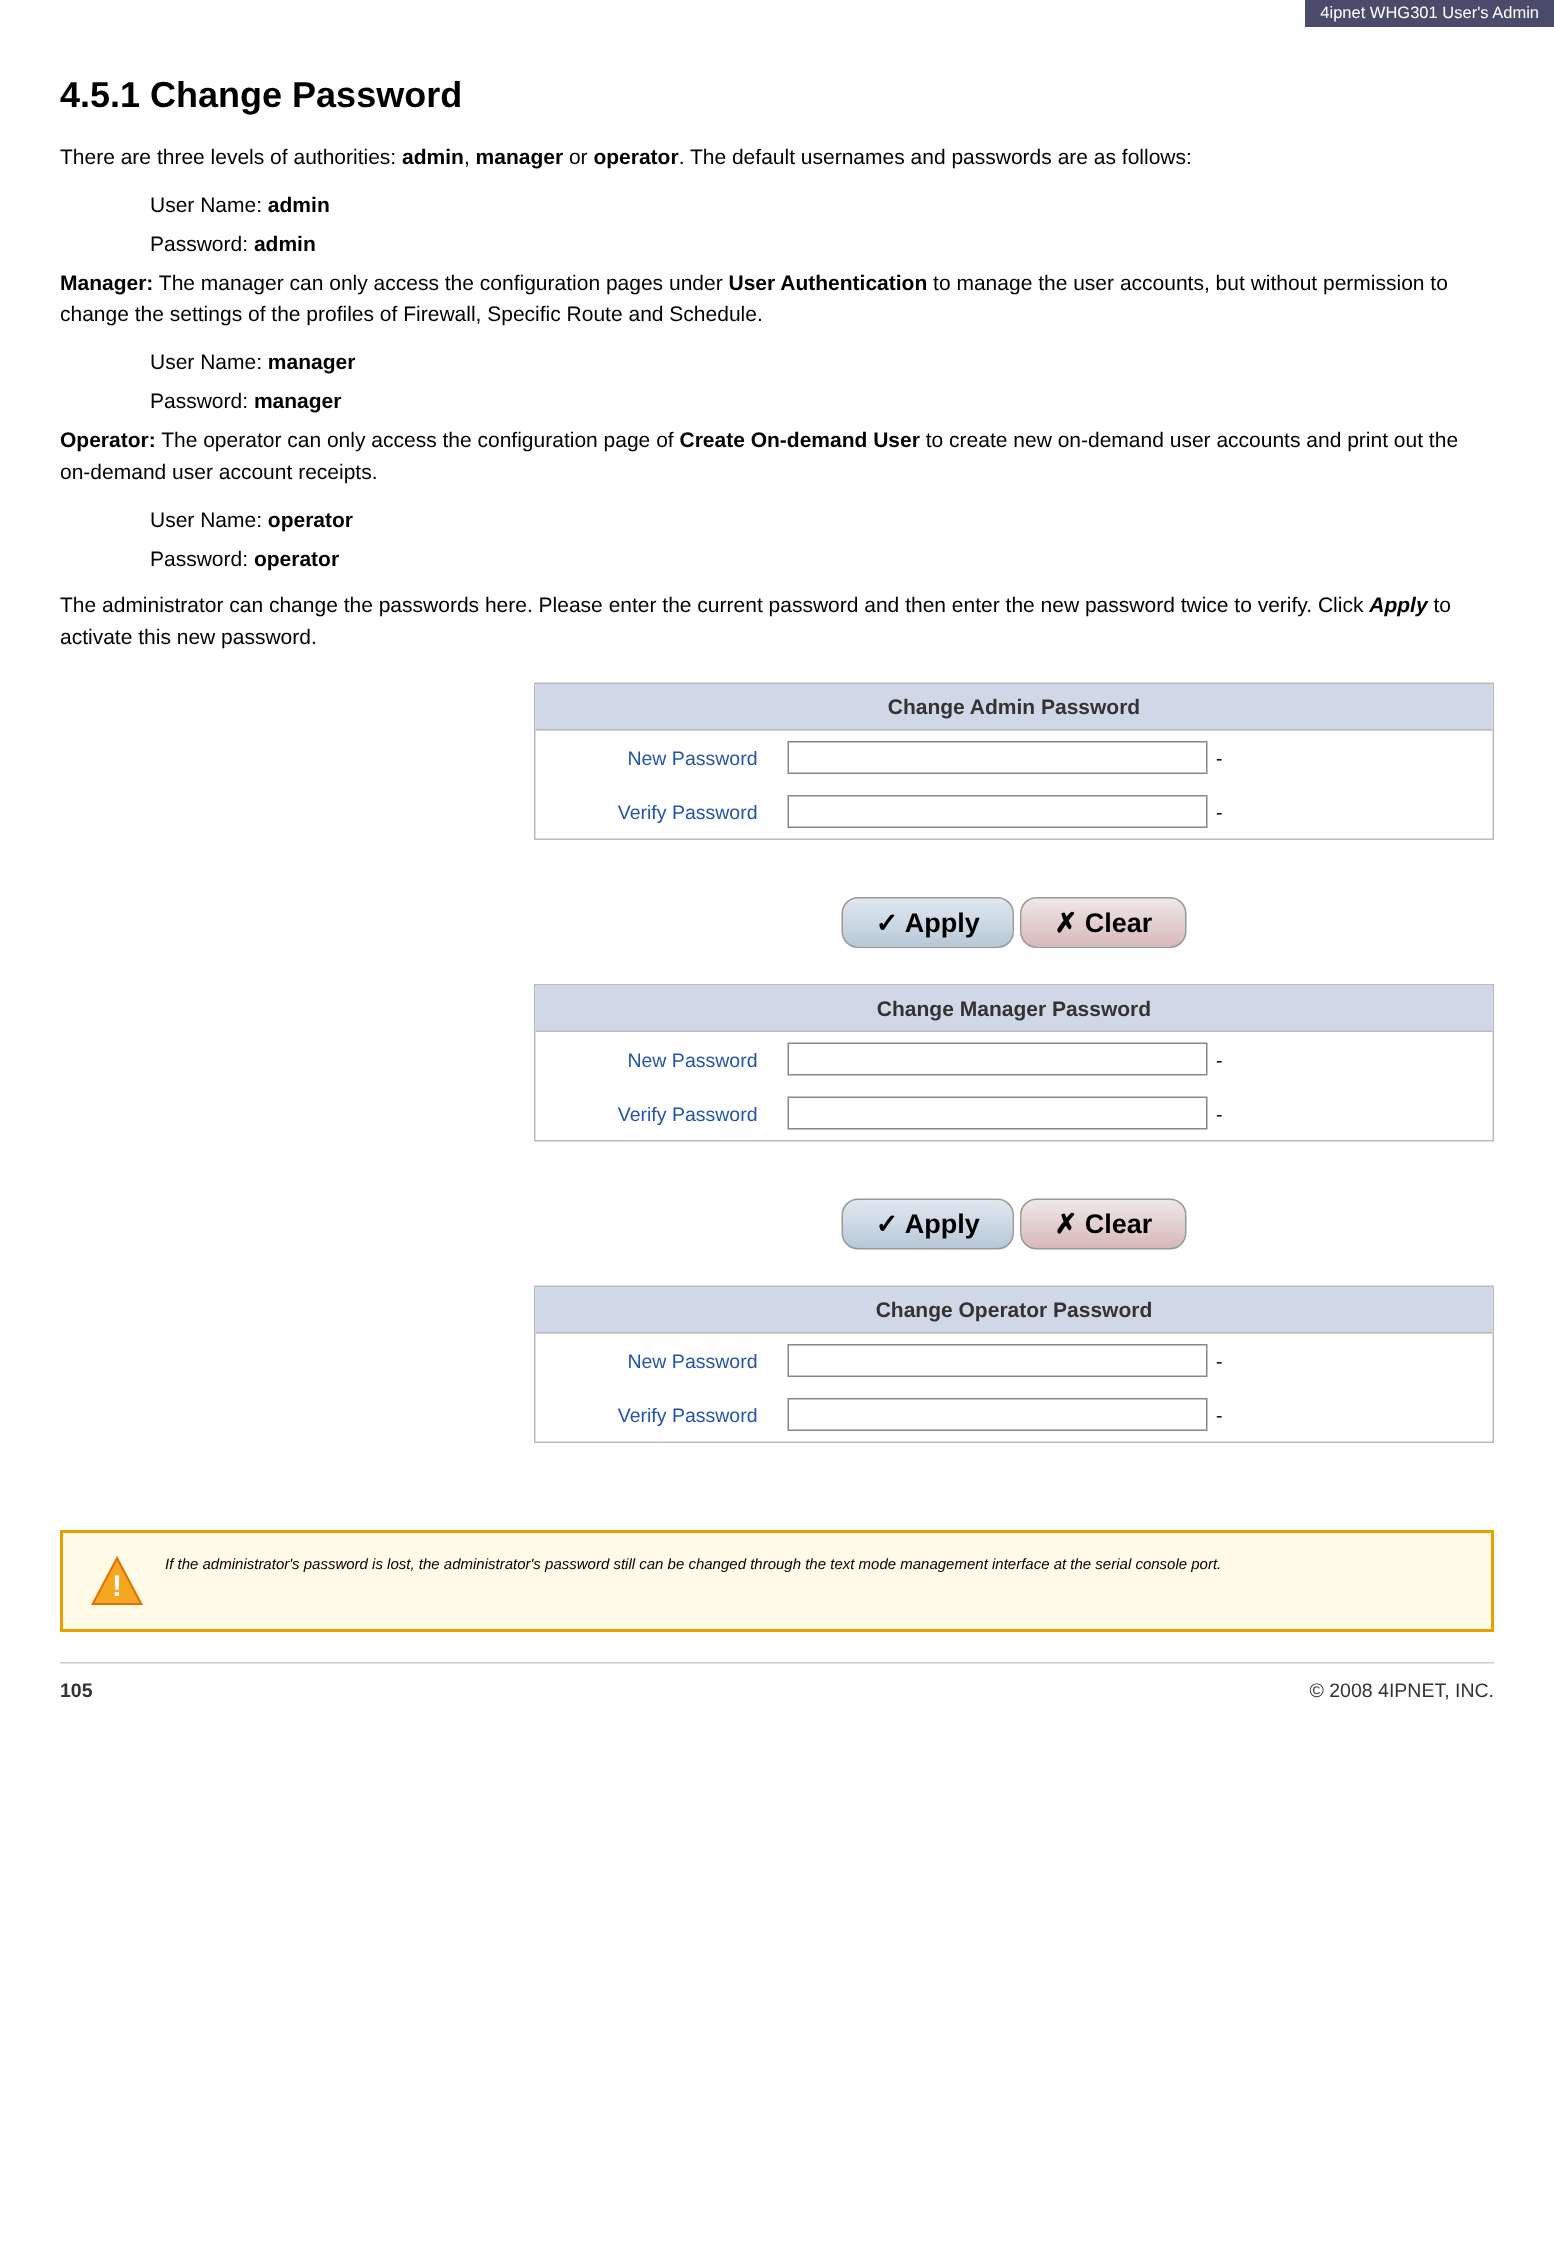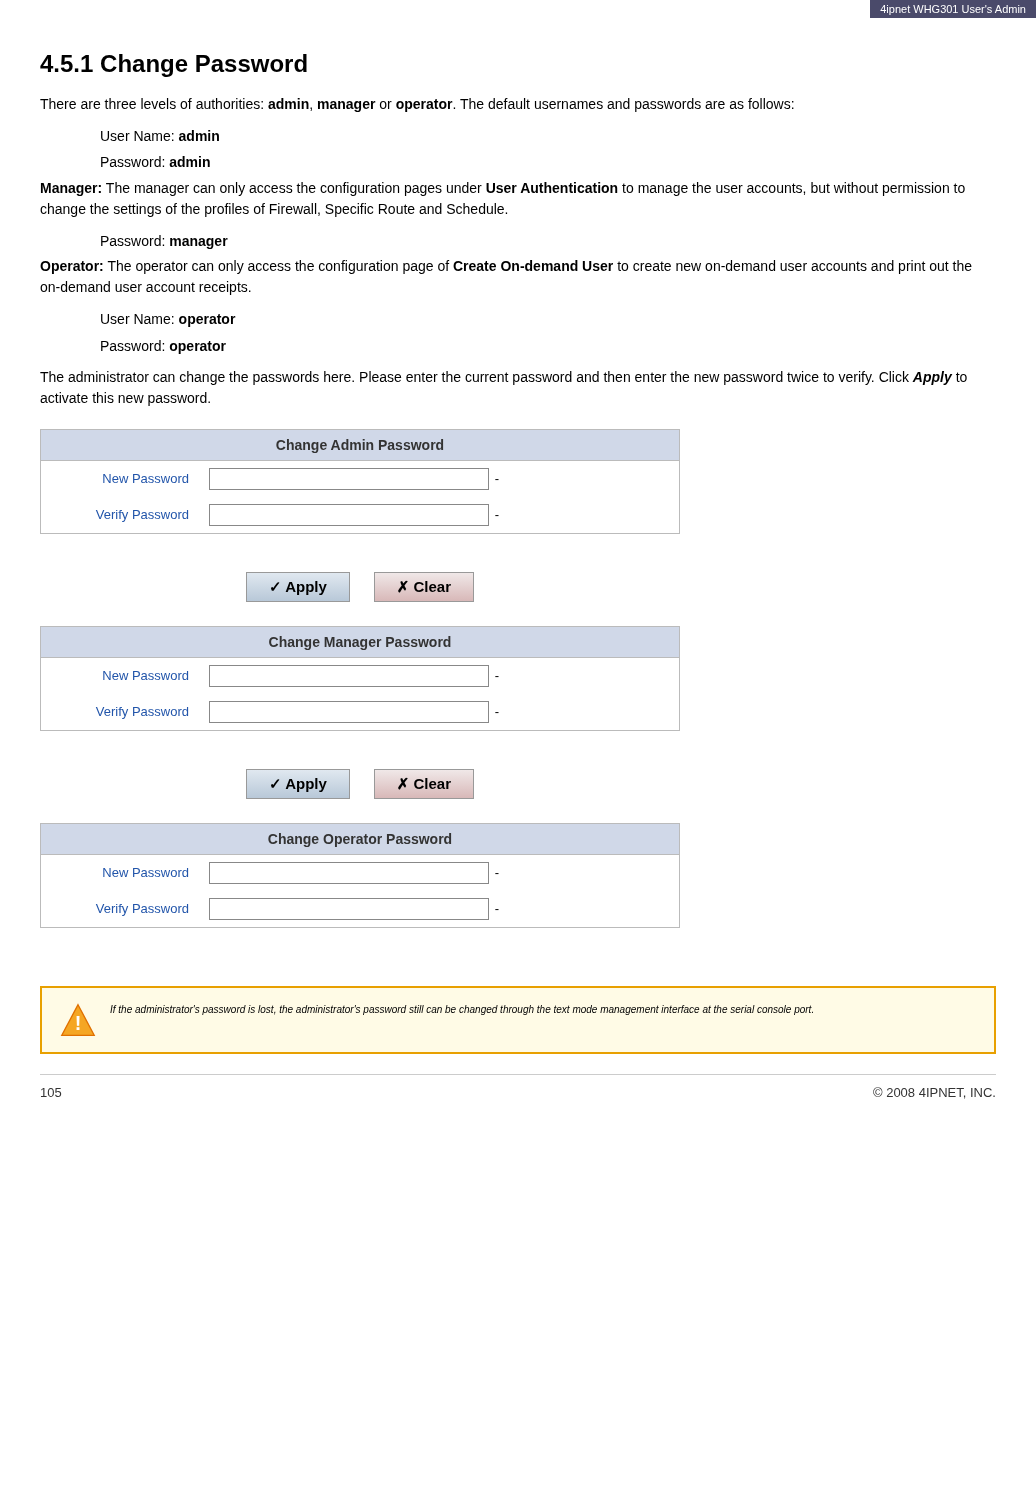--- a/index.html
+++ b/index.html
@@ -90,27 +90,27 @@
       display: inline-block;
     }
     .dash-after::after {
       content: '-';
       margin-left: 2px;
       color: #000;
     }
     .btn {
       display: inline-block;
       padding: 5px 22px;
-      font-size: 15px;
-      font-weight: bold;
-      border-radius: 0;
+      font-size: 18px;
+      font-weight: bold;
+      border-radius: 11px;
       border: 1px solid #999;
       cursor: pointer;
       background: linear-gradient(to bottom, #e8e8e8, #c8c8c8);
-      margin: 0 10px;
+      margin: 0 0;
     }
     .btn-apply {
       background: linear-gradient(to bottom, #e0e8f0, #b8c8d8);
     }
     .btn-clear {
       background: linear-gradient(to bottom, #f0e8e8, #d8b8b8);
     }
     .note-box {
       border: 2px solid #e8a000;
       background: #fffbe6;
@@ -133,31 +133,32 @@
     .footer {
       text-align: center;
       font-size: 13px;
       color: #333;
       padding: 10px 0;
       border-top: 1px solid #ccc;
       margin-top: 10px;
     }
     .footer-left {
       float: left;
+      font-weight: bold;
     }
     .footer-right {
       float: right;
     }
     .footer-clear {
       clear: both;
     }
     .forms-section {
       display: flex;
       flex-direction: column;
-      align-items: flex-start;
+      align-items: flex-end;
     }
     .form-wrapper {
       width: 640px;
       margin-bottom: 18px;
     }
     .btn-row-wrapper {
       width: 640px;
       text-align: center;
       margin-bottom: 24px;
     }
@@ -175,20 +176,21 @@
   <p>
     There are three levels of authorities: <strong>admin</strong>, <strong>manager</strong> or <strong>operator</strong>. The default usernames and passwords are as follows:
   </p>
 
   <p class="indent">User Name: <strong>admin</strong></p>
   <p class="indent">Password: <strong>admin</strong></p>
 
   <p>
     <span class="section-label">Manager:</span> The manager can only access the configuration pages under <span class="italic-bold">User Authentication</span> to manage the user accounts, but without permission to change the settings of the profiles of Firewall, Specific Route and Schedule.
   </p>
+  <p class="indent">User Name: <strong>manager</strong></p>
   <p class="indent">Password: <strong>manager</strong></p>
 
   <p>
     <span class="section-label">Operator:</span> The operator can only access the configuration page of <span class="italic-bold">Create On-demand User</span> to create new on-demand user accounts and print out the on-demand user account receipts.
   </p>
   <p class="indent">User Name: <strong>operator</strong></p>
   <p class="indent">Password: <strong>operator</strong></p>
 
   <p style="margin-top:10px; margin-bottom:20px;">
     The administrator can change the passwords here. Please enter the current password and then enter the new password twice to verify. Click <strong><em>Apply</em></strong> to activate this new password.

